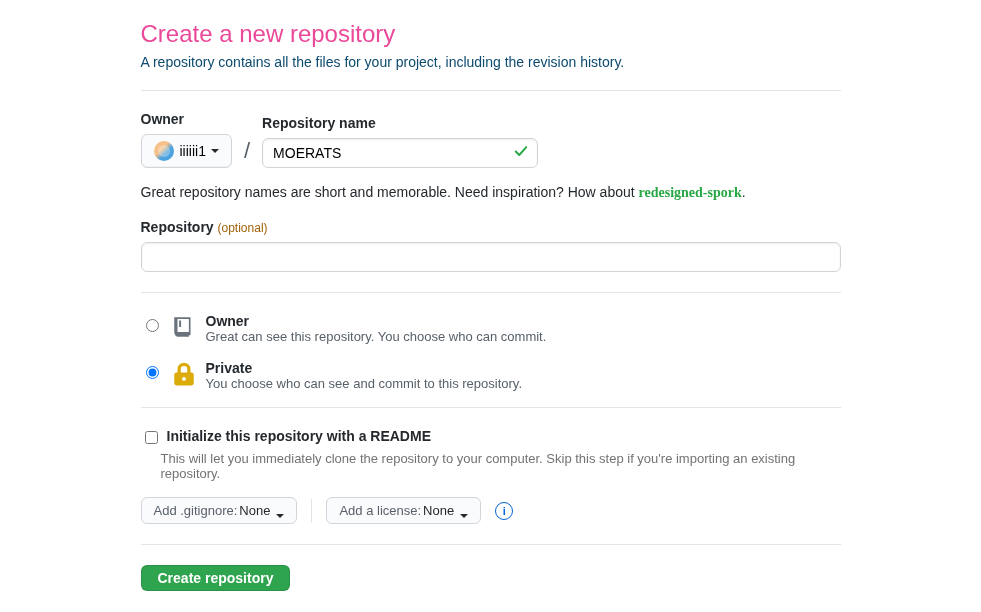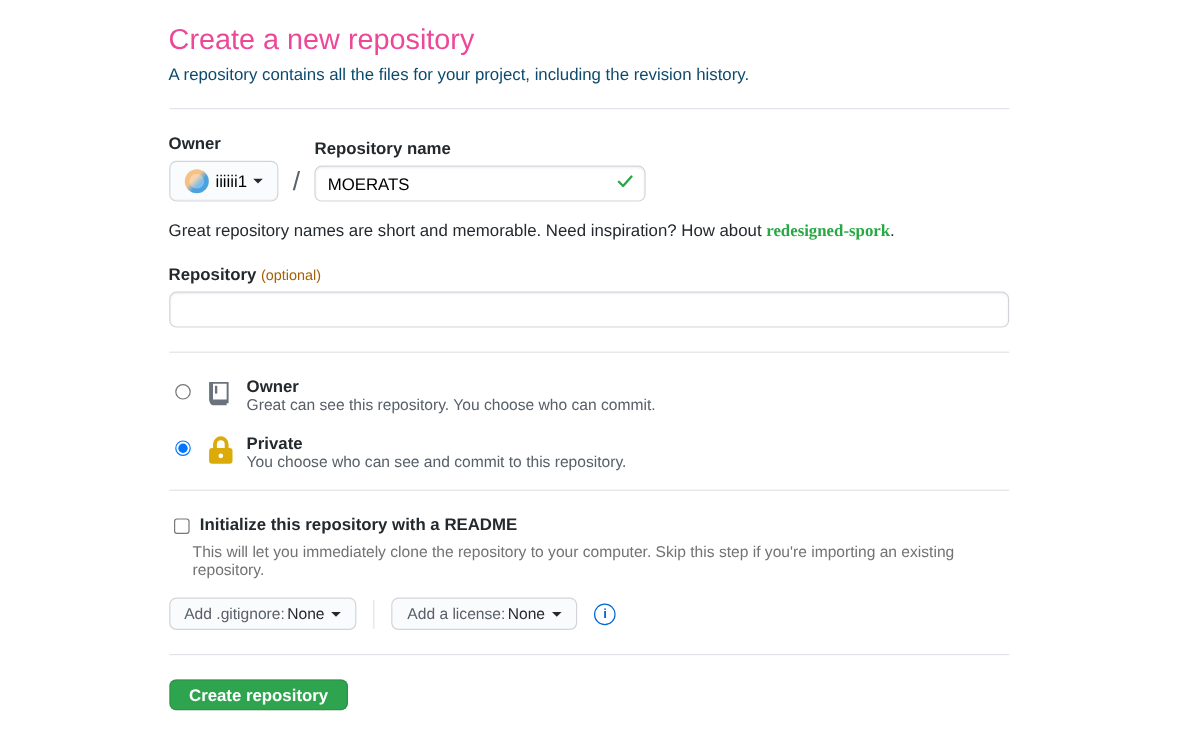--- a/index.html
+++ b/index.html
@@ -160,21 +160,21 @@
     margin-left: 20px;
   }
   .dropdown-row {
     display: flex;
     align-items: center;
     gap: 14px;
     margin: 14px 0 20px 0;
   }
   .select-btn {
     display: inline-flex;
-    align-items: center;
+    align-items: flex-end;
     padding: 5px 12px;
     background: #fafbfc;
     border: 1px solid #d1d5da;
     border-radius: 6px;
     font-size: 13px;
     cursor: pointer;
     color: #586069;
   }
   .select-btn b {
     color: #24292e;

